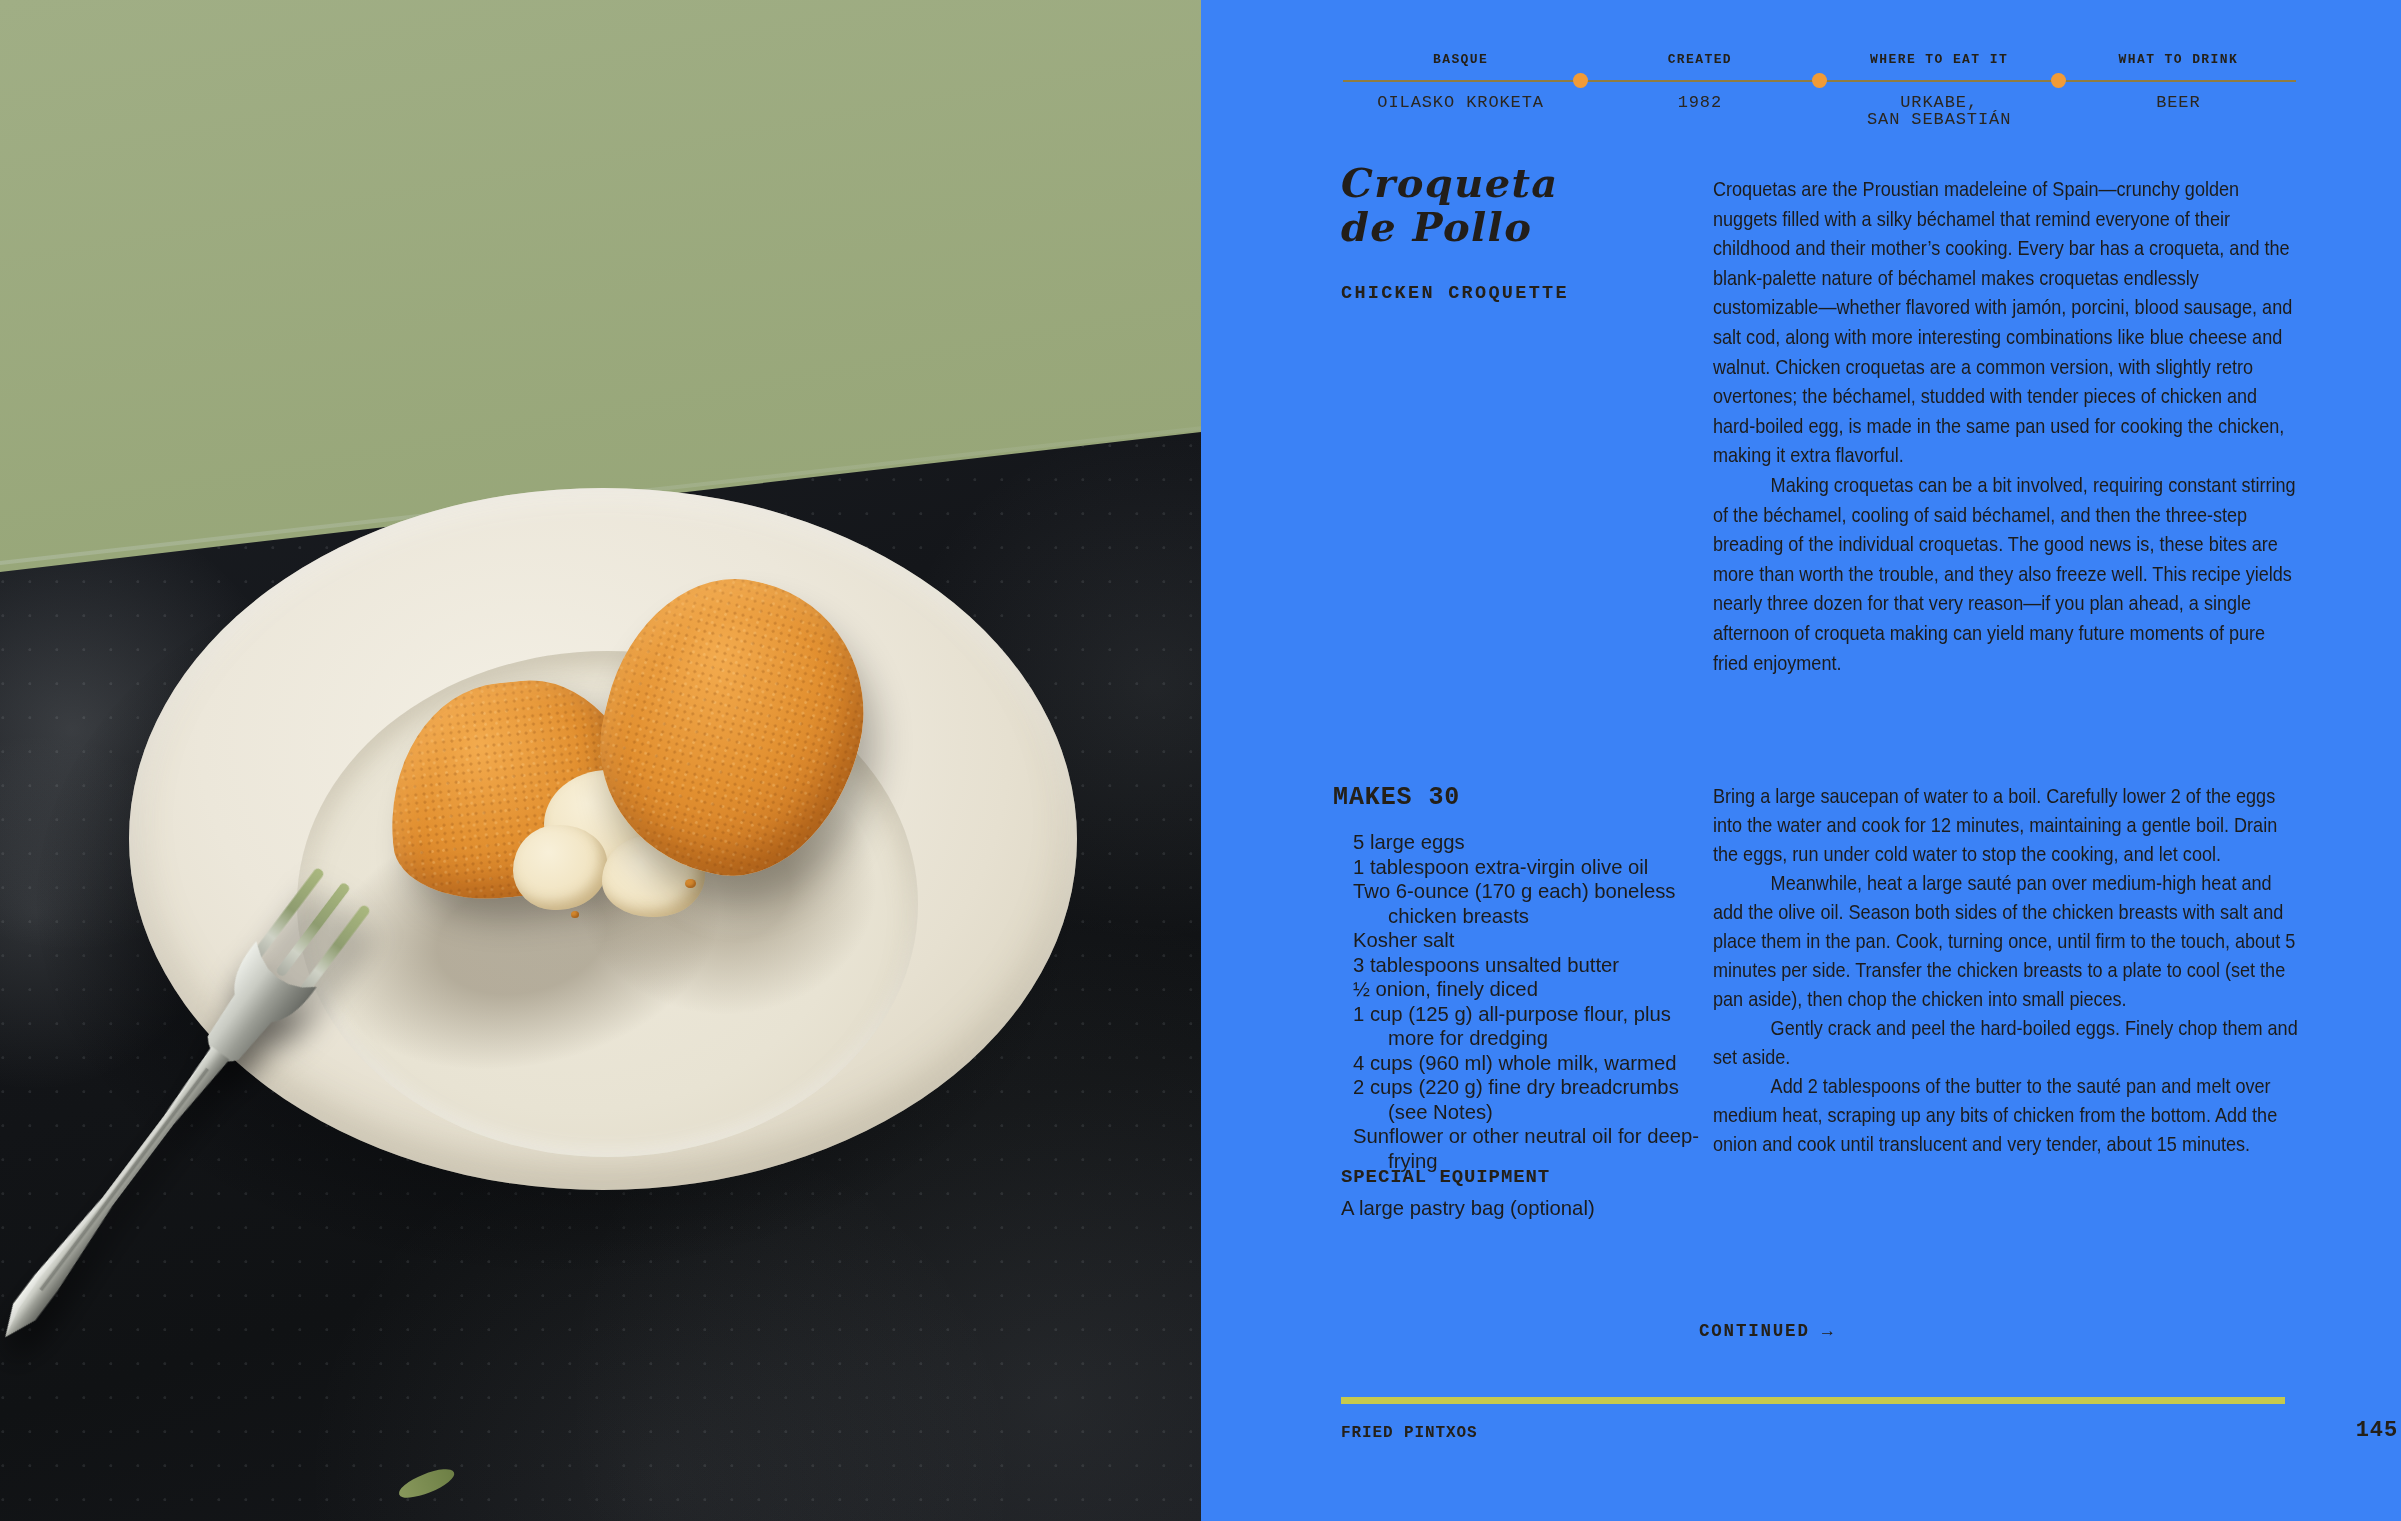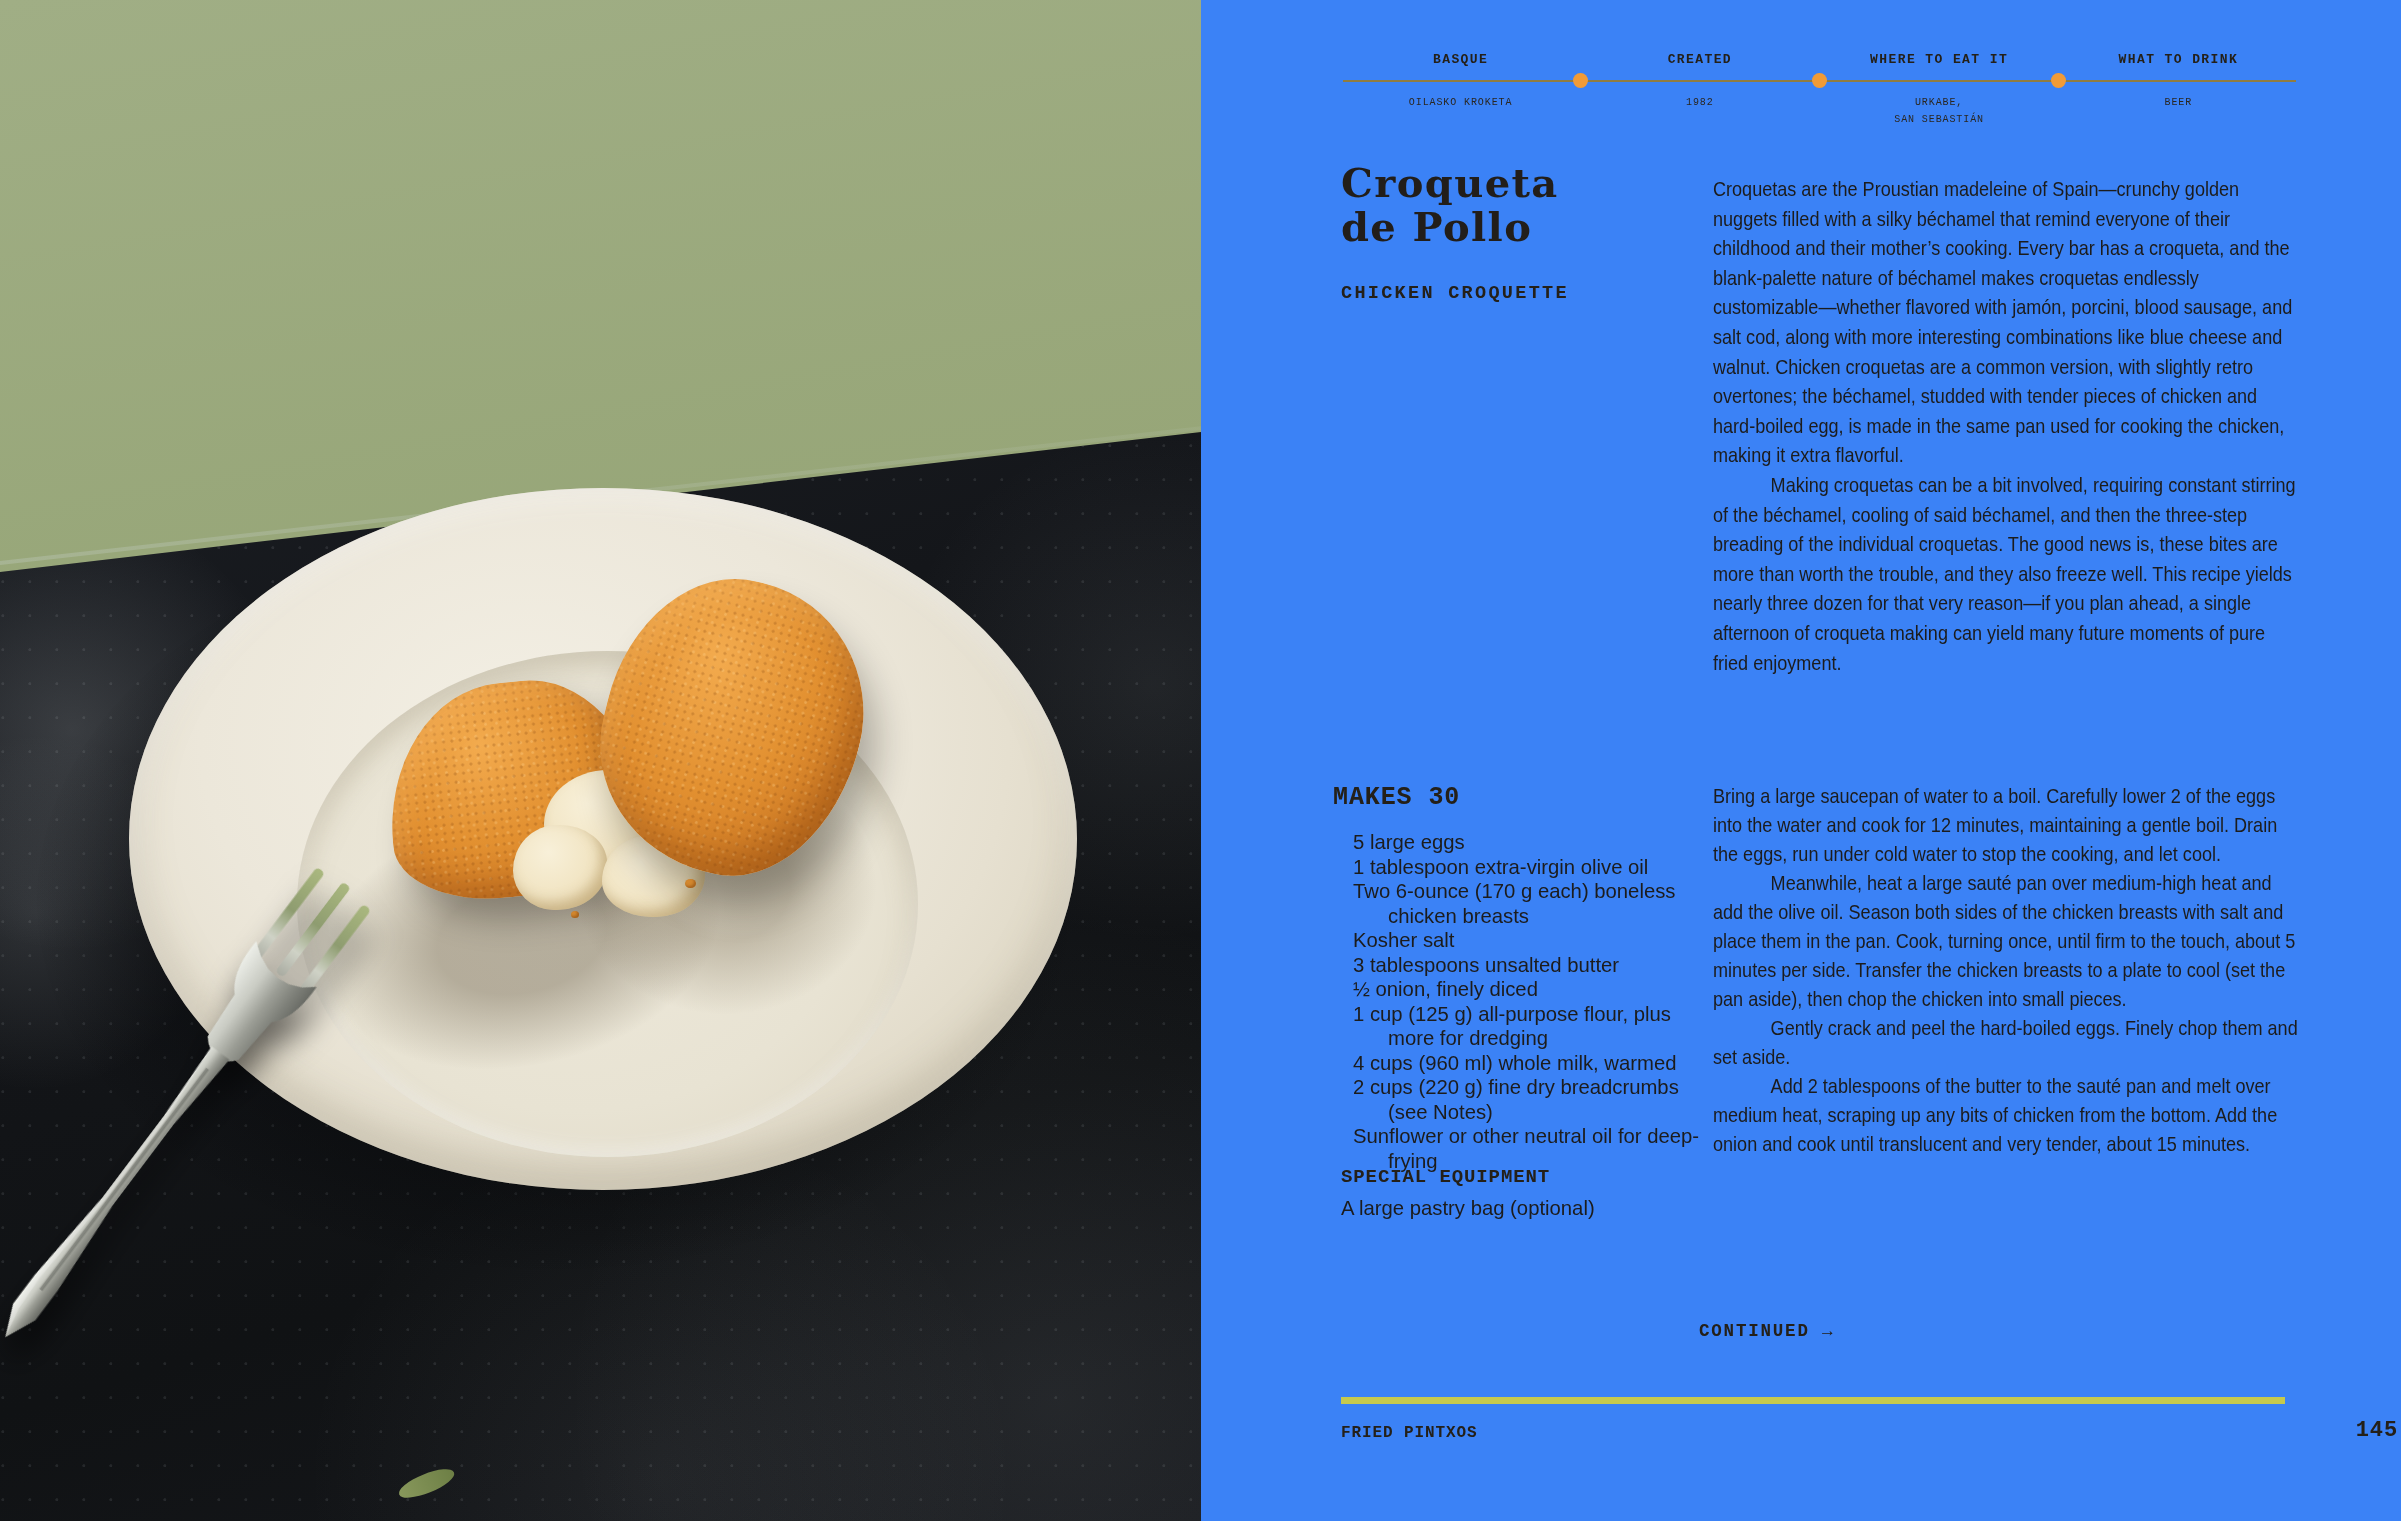--- a/index.html
+++ b/index.html
@@ -68,25 +68,25 @@
   .page{position:absolute;left:1201px;top:0;width:1313px;height:1521px;background:#3b82f6;}
   .mono{font-family:"Liberation Mono","DejaVu Sans Mono",monospace;font-weight:bold;color:#242019;}
 
   .hdr{position:absolute;left:140px;top:42px;width:957px;height:96px;}
   .hdr-rule{position:absolute;left:1.8px;right:1.8px;top:38px;height:1.8px;background:#8f7c41;}
   .hdr-dot{position:absolute;top:31px;width:14.8px;height:14.8px;border-radius:50%;background:#f19b37;}
   .hdr-dot.d1{left:calc(25% - 7.4px);} .hdr-dot.d2{left:calc(50% - 7.4px);} .hdr-dot.d3{left:calc(75% - 7.4px);}
   .hdr-cols{display:flex;width:100%;}
   .hdr-col{flex:1;text-align:center;}
   .hdr-label{padding-top:10.2px;font-size:13px;letter-spacing:1.4px;}
-  .hdr-value{padding-top:28px;font-weight:normal;font-size:10px;line-height:16.6px;letter-spacing:0.9px;
+  .hdr-value{padding-top:28px;font-weight:normal;font-size:17px;line-height:16.6px;letter-spacing:0.9px;
              white-space:pre-line;color:#2a2620;}
 
   .title{position:absolute;left:140px;top:161px;font-family:"DejaVu Serif",serif;font-weight:bold;
-         font-size:40px;line-height:44px;letter-spacing:1.4px;color:#221e1a;}
+         font-size:40px;line-height:44px;letter-spacing:1.4px;color:#221e1a;font-style:italic;}
   .subtitle{position:absolute;left:140px;top:283px;font-size:18.5px;letter-spacing:2.3px;text-align:center;}
 
   .col-text{position:absolute;width:683px;transform:scaleX(0.86);transform-origin:0 0;
             font-size:21px;line-height:29.6px;color:#1c1c1c;}
   .col-text p{margin:0;}
   .col-text p.indent{text-indent:67px;}
   .intro{left:512px;top:174px;}
   .instructions{left:512px;top:781px;line-height:29px;}
 
   .makes-heading{position:absolute;left:132px;top:783px;font-size:25px;letter-spacing:0.9px;}

